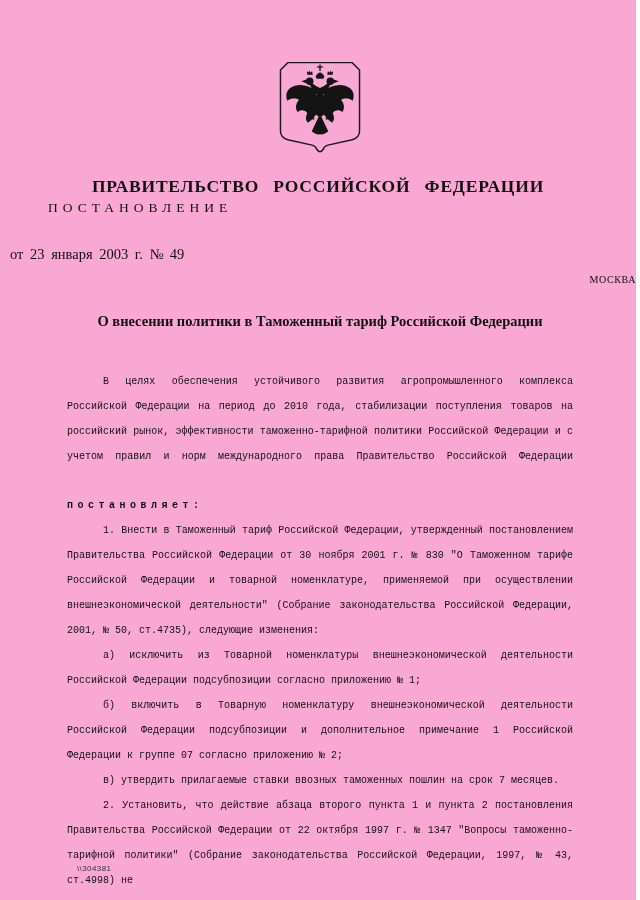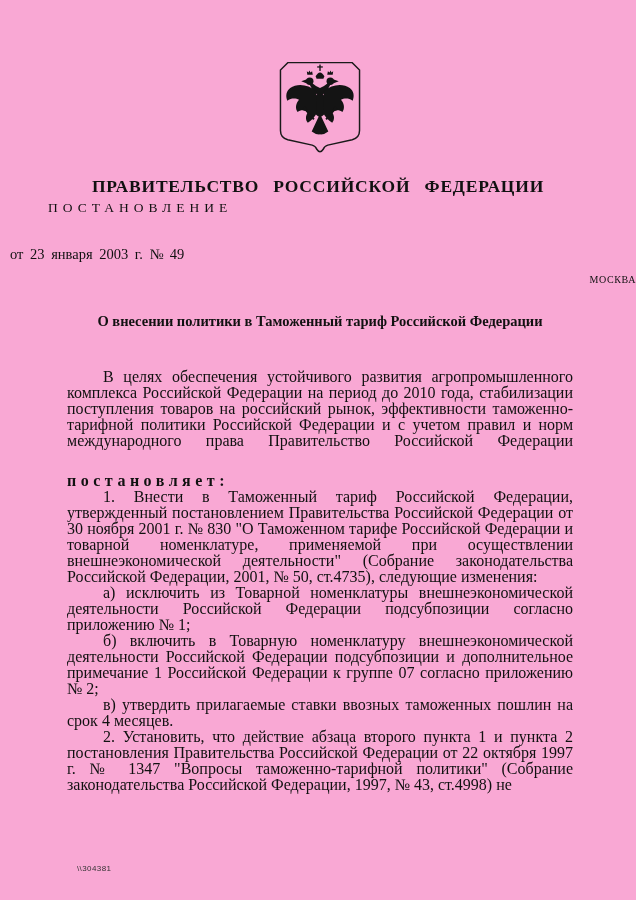--- a/index.html
+++ b/index.html
@@ -82,23 +82,24 @@
     font-size: 14.5px;
     line-height: 18px;
   }
 
   
   .doc-body {
     position: absolute;
     top: 369px;
     left: 67px;
     width: 506px;
-    font-size: 16px;
-    line-height: 16px;
+    font-size: 10px;
+    line-height: 25px;
     text-align: justify;
+    font-family: Liberation Mono, monospace;
   }
   .doc-body p {
     margin: 0;
     text-indent: 36px;
   }
   p.preamble {
     text-align-last: justify; 
   }
   p.decree-line {
     text-indent: 0;
@@ -173,19 +174,19 @@
   <div class="doc-body">
     <p class="preamble">
       <span>В целях обеспечения устойчивого развития агропромышленного комплекса Российской Федерации на период до 2010 года, стабилизации поступления товаров на российский рынок, эффективности таможенно-тарифной политики Российской Федерации и с учетом правил и норм международного права Правительство Российской Федерации</span>
     </p>
     <p class="decree-line">
       <span class="decree">постановляет:</span>
     </p>
     <p class="clause">1. Внести в Таможенный тариф Российской Федерации, утвержденный постановлением Правительства Российской Федерации от 30 ноября 2001 г. № 830 "О Таможенном тарифе Российской Федерации и товарной номенклатуре, применяемой при осуществлении внешнеэкономической деятельности" (Собрание законодательства Российской Федерации, 2001, № 50, ст.4735), следующие изменения:</p>
     <p class="clause">а) исключить из Товарной номенклатуры внешнеэкономической деятельности Российской Федерации подсубпозиции согласно приложению № 1;</p>
     <p class="clause">б) включить в Товарную номенклатуру внешнеэкономической деятельности Российской Федерации подсубпозиции и дополнительное примечание 1 Российской Федерации к группе 07 согласно приложению № 2;</p>
-    <p class="clause">в) утвердить прилагаемые ставки ввозных таможенных пошлин на срок 4 месяцев.</p>
+    <p class="clause">в) утвердить прилагаемые ставки ввозных таможенных пошлин на срок 7 месяцев.</p>
     <p class="clause">2. Установить, что действие абзаца второго пункта 1 и пункта 2 постановления Правительства Российской Федерации от 22 октября 1997 г. № 1347 "Вопросы таможенно-тарифной политики" (Собрание законодательства Российской Федерации, 1997, № 43, ст.4998) не</p>
   </div>
 
   <div class="reg-code">\\304381</div>
 
 </div>
 
 </body></html>

